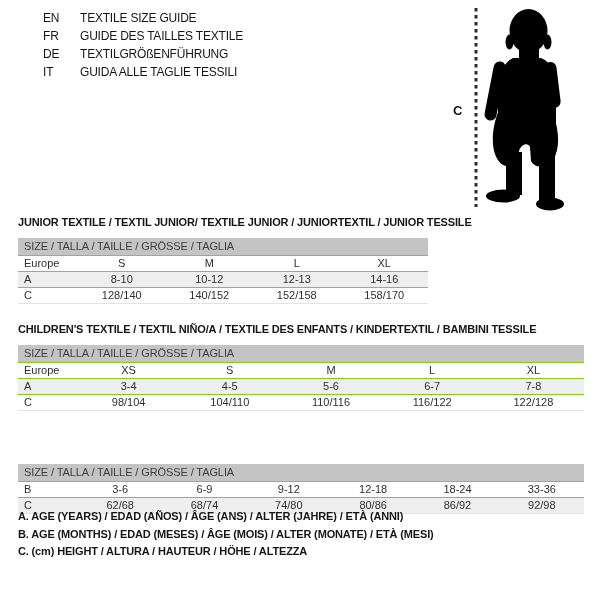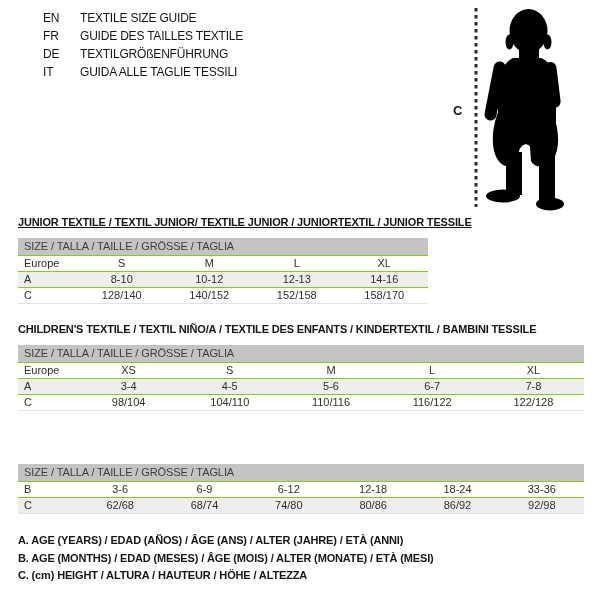--- a/index.html
+++ b/index.html
@@ -24,21 +24,21 @@
   .figure-label { position: absolute; left: 5px; top: 103px; font-weight: 700; font-size: 13px; color: #161616; }
   .dash-line { position: absolute; left: 25px; top: 5px; }
   .baby-svg { position: absolute; left: 35px; top: 2px; }
 
   
   .tbl-title {
     position: absolute; left: 18px;
     font-weight: 700; font-size: 11px; letter-spacing: -0.15px;
     color: #161616; line-height: 17.5px; white-space: nowrap;
   }
-  .t1-title { top: 214px; text-decoration: underline; }
+  .t1-title { top: 214px; }
   .t2-title { top: 321px; }
   .t3-title { top: 424px; white-space: normal; width: 575px; }
 
   
   table.size-table {
     position: absolute; left: 18px;
     border-collapse: collapse; table-layout: fixed;
     font-size: 11px; color: #2f2f2f;
     border-bottom: 1px solid #e3e3e3;
   }
@@ -54,21 +54,21 @@
   td {
     text-align: center; height: 16px;
     padding: 1px 0; border-top: 1px solid #84cc16;
   }
   td.lbl { text-align: left; padding-left: 6px; }
   col.lblcol { width: 60px; }
   tbody tr:nth-child(even) td { background: #eeeeee; }
 
   
   .footnotes {
-    position: absolute; left: 18px; top: 532px;
+    position: absolute; left: 18px; top: 508px;
     font-weight: 700; font-size: 11px; letter-spacing: -0.15px;
     color: #161616; line-height: 17.5px;
   }
 </style>
 </head>
 <body>
 
 <div class="page">
 
   <div class="langs">
@@ -216,21 +216,21 @@
     <thead>
       <tr>
           <th class="size-bar" colspan="7">SIZE / TALLA / TAILLE / GRÖSSE / TAGLIA</th>
         </tr>
     </thead>
     <tbody>
       <tr>
         <td class="lbl">B</td>
         <td>3-6</td>
         <td>6-9</td>
-        <td>6-12</td>
+        <td>9-12</td>
         <td>12-18</td>
         <td>18-24</td>
         <td>33-36</td>
       </tr>
       <tr>
         <td class="lbl">C</td>
         <td>62/68</td>
         <td>68/74</td>
         <td>74/80</td>
         <td>80/86</td>

